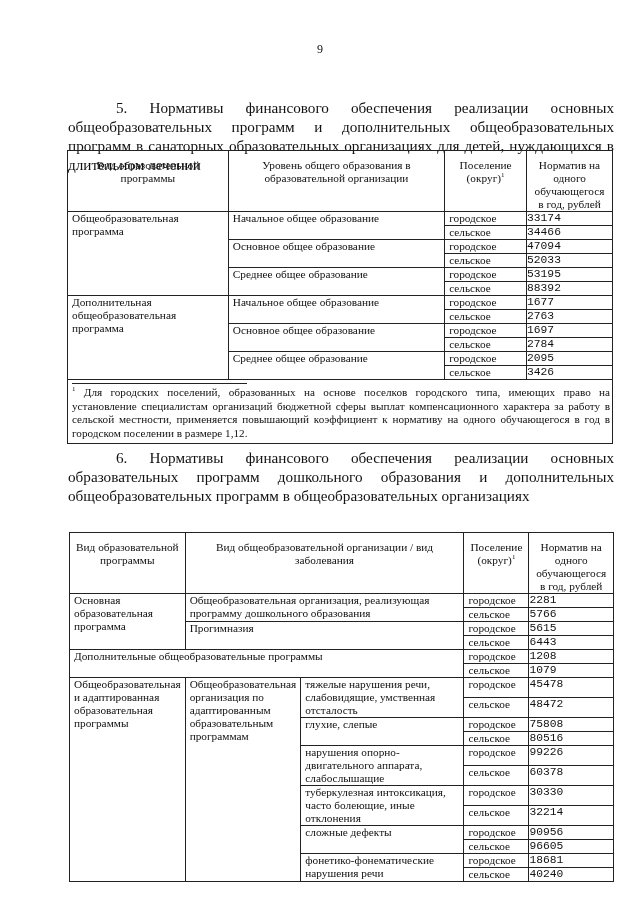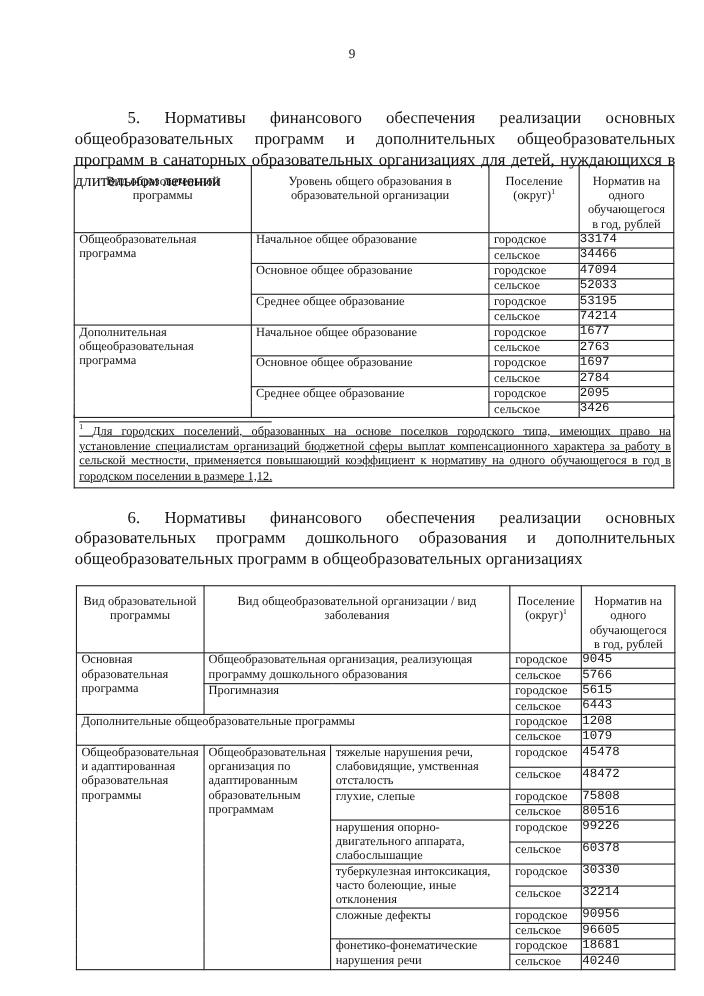--- a/index.html
+++ b/index.html
@@ -7,33 +7,33 @@
     width: 640px; height: 905px; position: relative; overflow: hidden;
     font-family: "Liberation Serif", "DejaVu Serif", serif; color: #111;
   }
   .page-num { position: absolute; top: 42px; left: 0; width: 640px; text-align: center; font-size: 12px; }
   .heading {
     position: absolute; left: 68px; width: 546px;
     font-size: 15.2px; line-height: 19px; text-align: justify;
   }
   .heading .indent { display: inline-block; width: 48px; }
   .h1 { top: 98px; }
-  .h2 { top: 461px; }
+  .h2 { top: 448px; }
   table { border-collapse: collapse; position: absolute; font-size: 11.3px; line-height: 13px; }
   td, th { border: 1px solid #222; padding: 0 4px; vertical-align: top; font-weight: normal; }
   th { text-align: center; padding-top: 8px; }
   td.num { text-align: left; padding: 0; font-family: Liberation Mono, monospace; }
   td.set { padding: 0 4px; margin-left: 40px; }
   tr.r td { height: 13px; }
   .t1 { left: 67px; top: 150px; width: 546px; }
   .t2 { left: 69px; top: 532px; width: 545px; }
   .footbox {
     position: absolute; left: 67px; top: 377px; width: 546px; height: 67px;
     border: 1px solid #222; border-top: none; box-sizing: border-box;
-    font-size: 11.2px; line-height: 13.5px; padding: 9px 2px 0 4px; text-align: justify; text-decoration: underline;
+    font-size: 11.2px; line-height: 13.5px; padding: 9px 2px 0 4px; text-align: justify;
   }
   .footbox .rule { position: absolute; left: 4px; top: 6px; width: 175px; border-top: 1px solid #222; }
   sup { font-size: 7px; line-height: 0; }
 </style>
 </head>
 <body>
 
 <div class="page-num">9</div>
 
 <div class="heading h1">
@@ -74,21 +74,21 @@
     <td class="set">сельское</td>
     <td class="num">52033</td>
   </tr>
   <tr class="r">
     <td rowspan="2">Среднее общее образование</td>
     <td class="set">городское</td>
     <td class="num">53195</td>
   </tr>
   <tr class="r">
     <td class="set">сельское</td>
-    <td class="num">74214</td>
+    <td class="num">88392</td>
   </tr>
 
   <tr class="r">
     <td rowspan="6">Дополнительная общеобразовательная программа</td>
     <td rowspan="2">Начальное общее образование</td>
     <td class="set">городское</td>
     <td class="num">1677</td>
   </tr>
   <tr class="r">
     <td class="set">сельское</td>
@@ -137,21 +137,21 @@
     <th>Вид образовательной программы</th>
     <th colspan="2">Вид общеобразовательной организации / вид заболевания</th>
     <th><span>Поселение (округ)</span><sup>1</sup></th>
     <th>Норматив на одного обучающегося в год, рублей</th>
   </tr>
 
   <tr class="r">
     <td rowspan="4">Основная образовательная программа</td>
     <td rowspan="2" colspan="2">Общеобразовательная организация, реализующая программу дошкольного образования</td>
     <td class="set">городское</td>
-    <td class="num">9045</td>
+    <td class="num">2281</td>
   </tr>
   <tr class="r">
     <td class="set">сельское</td>
     <td class="num">5766</td>
   </tr>
   <tr class="r">
     <td rowspan="2" colspan="2">Прогимназия</td>
     <td class="set">городское</td>
     <td class="num">5615</td>
   </tr>

